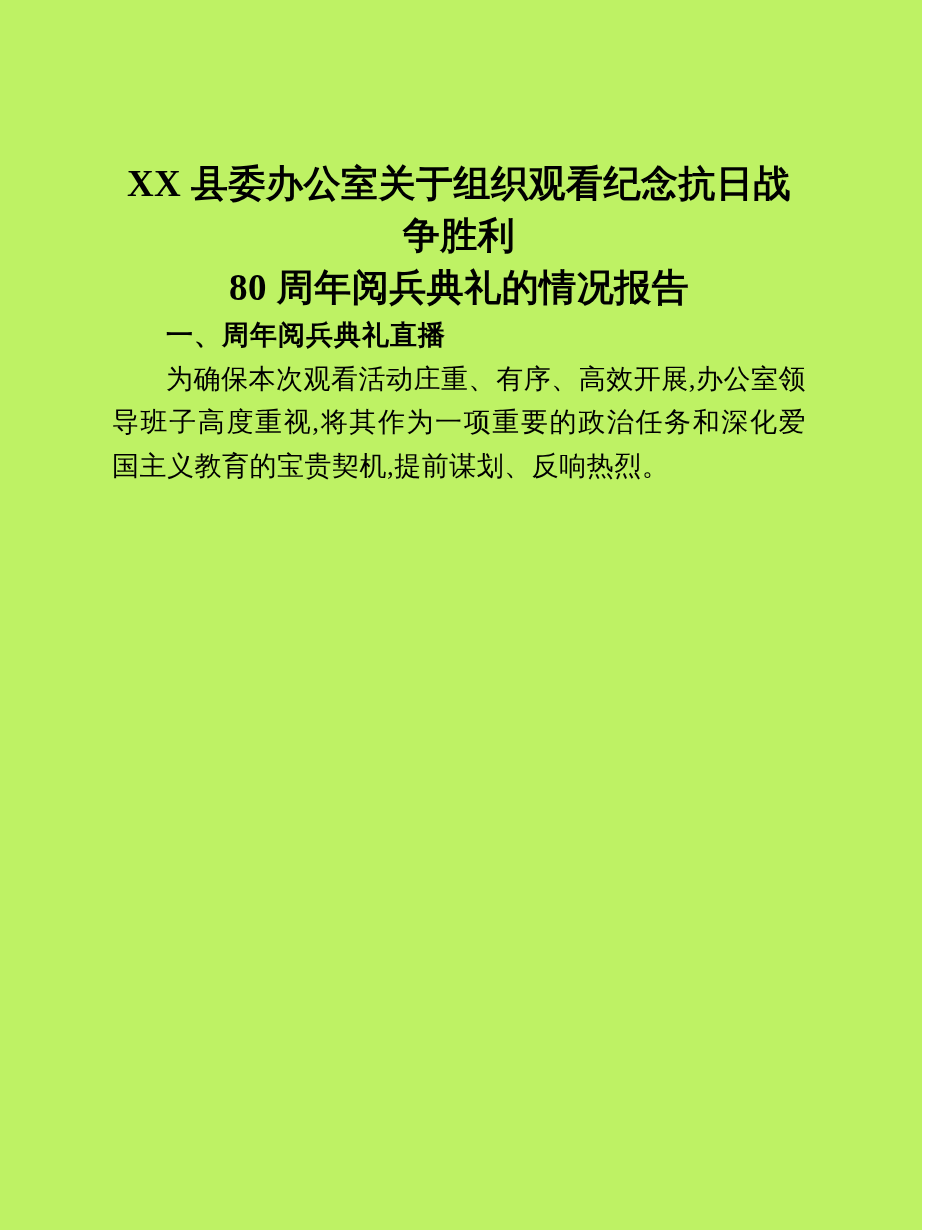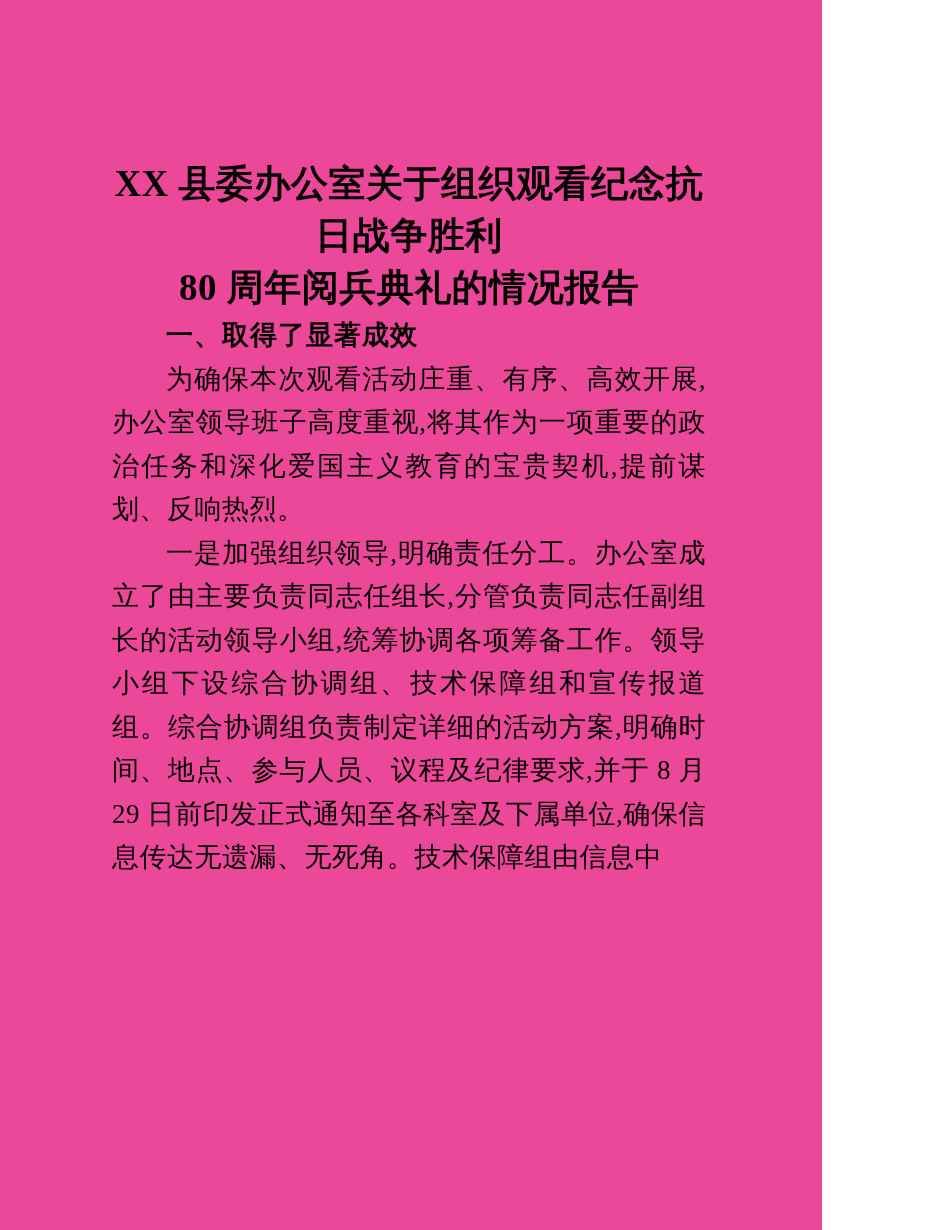--- a/index.html
+++ b/index.html
@@ -2,23 +2,23 @@
 <html><head>
 <meta charset="utf-8">
 <style>
   html, body {
     margin: 0;
     padding: 0;
     background: #ffffff;
   }
   .page {
     position: relative;
-    width: 822px;
+    width: 922px;
     height: 1230px;
-    background: #ec4899;
+    background: #bef264;
     color: #000000;
     overflow: hidden;
     box-sizing: border-box;
   }
   .content {
     box-sizing: border-box;
     padding: 158px 116px 0 112px;
   }
   .doc-title {
     margin: 0;
@@ -55,20 +55,19 @@
 </style>
 </head>
 <body>
 
 <div class="page">
   <div class="content">
 
     <h1 class="doc-title"><span>XX 县委办公室关于组织观看纪念抗日战争胜利</span><br><span>80 周年阅兵典礼的情况报告</span></h1>
 
 
-    <p class="section-heading">一、取得了显著成效</p>
+    <p class="section-heading">一、周年阅兵典礼直播</p>
 
     <p class="body-para">为确保本次观看活动庄重、有序、高效开展,办公室领导班子高度重视,将其作为一项重要的政治任务和深化爱国主义教育的宝贵契机,提前谋划、反响热烈。</p>
 
-    <p class="body-para">一是加强组织领导,明确责任分工。办公室成立了由主要负责同志任组长,分管负责同志任副组长的活动领导小组,统筹协调各项筹备工作。领导小组下设综合协调组、技术保障组和宣传报道组。综合协调组负责制定详细的活动方案,明确时间、地点、参与人员、议程及纪律要求,并于 8 月 29 日前印发正式通知至各科室及下属单位,确保信息传达无遗漏、无死角。技术保障组由信息中</p>
 
   </div>
 </div>
 
 </body></html>

